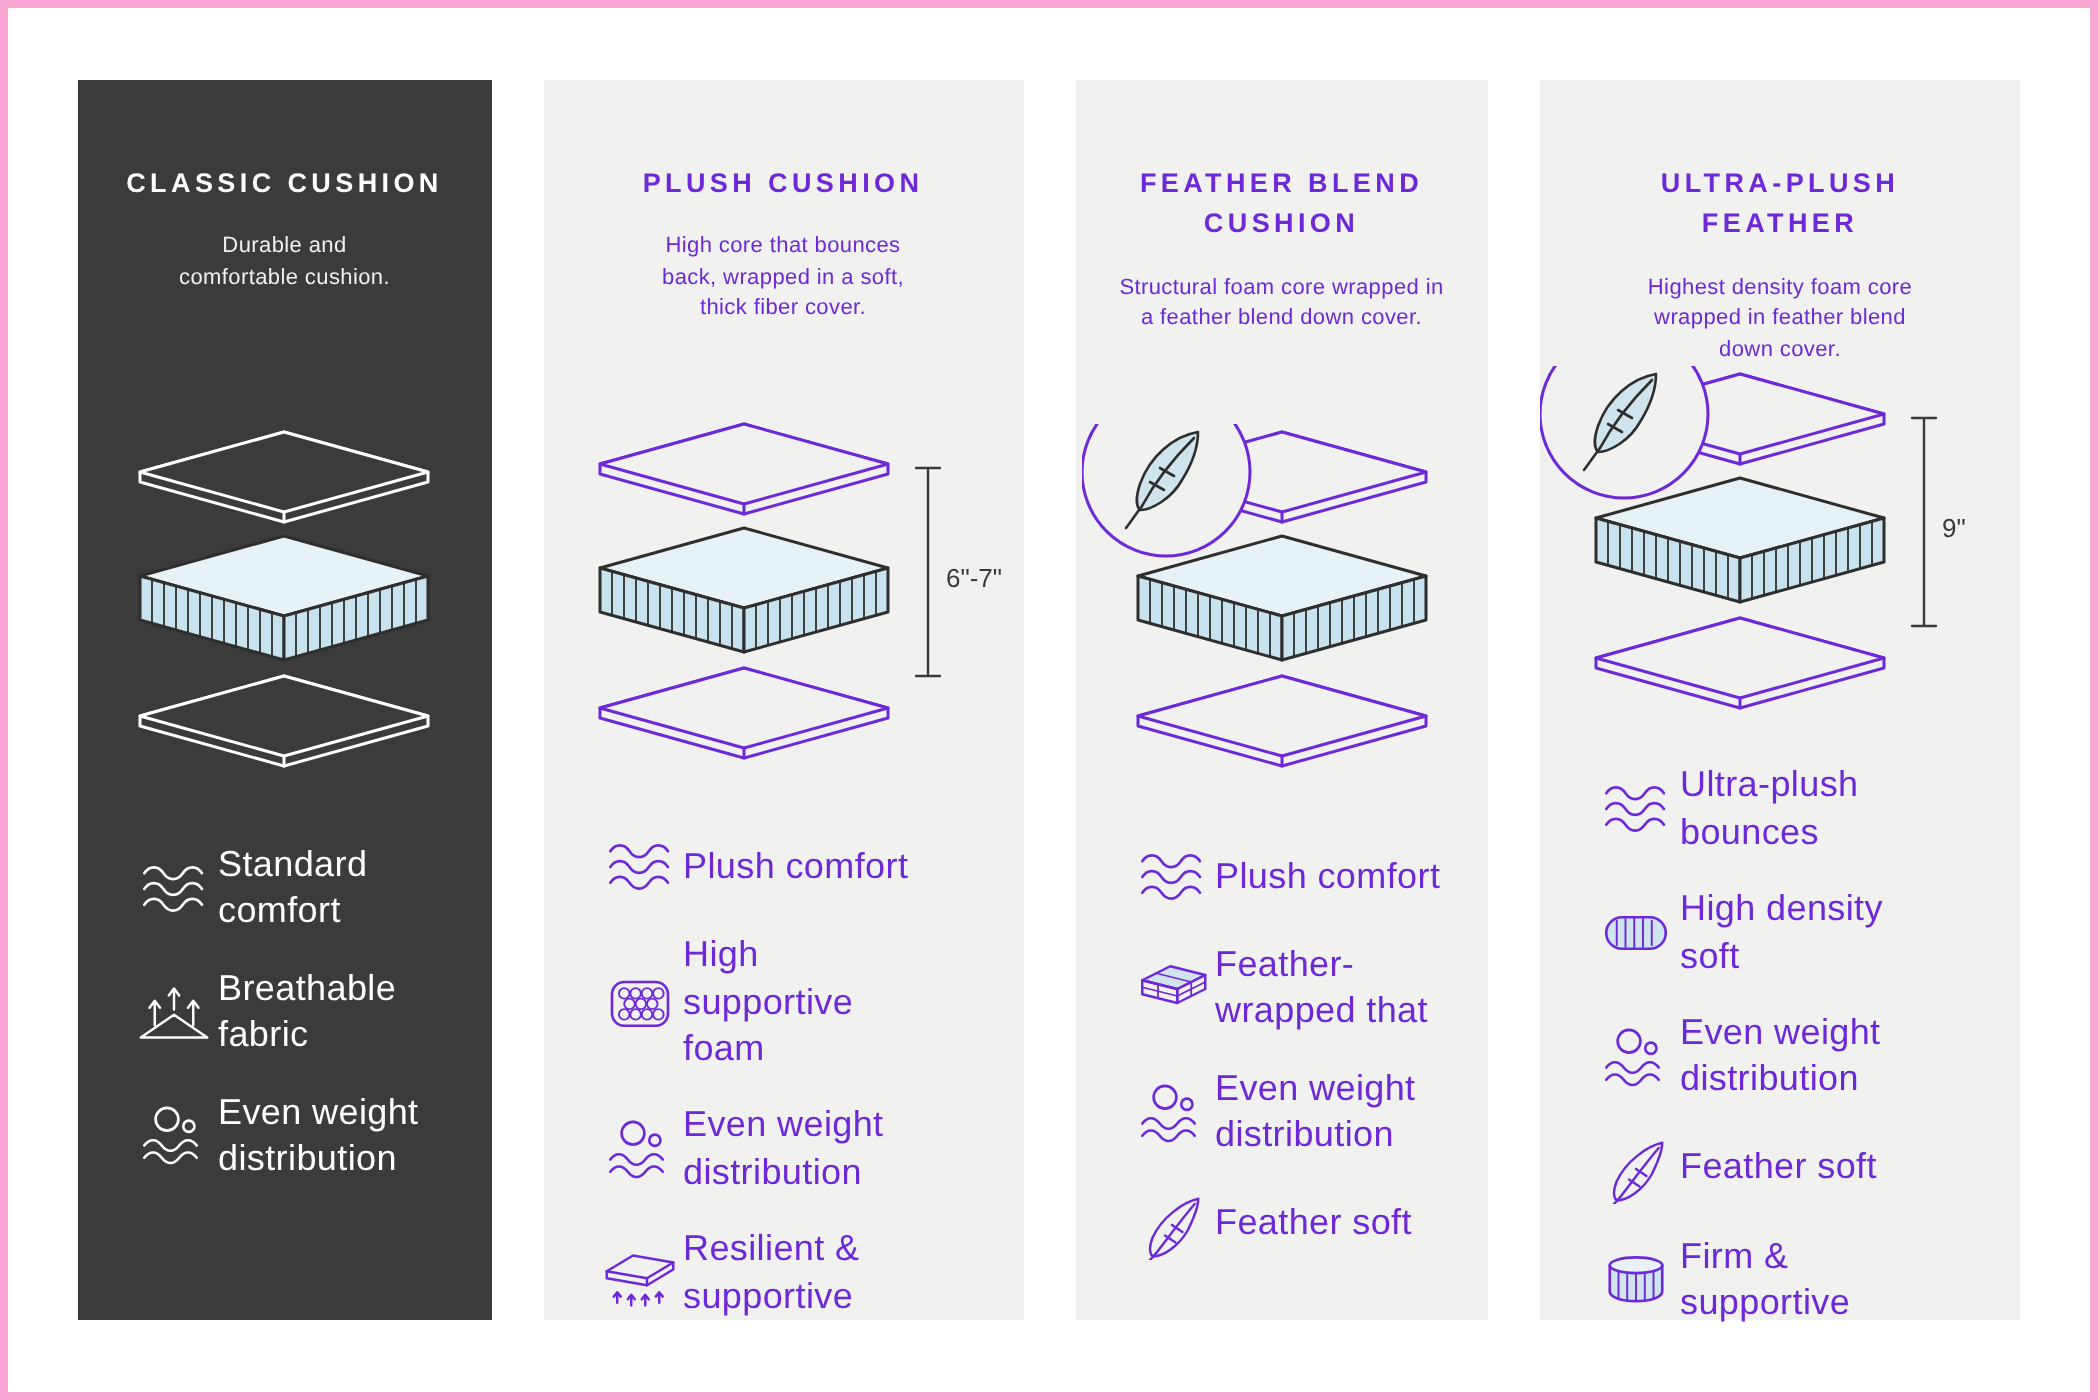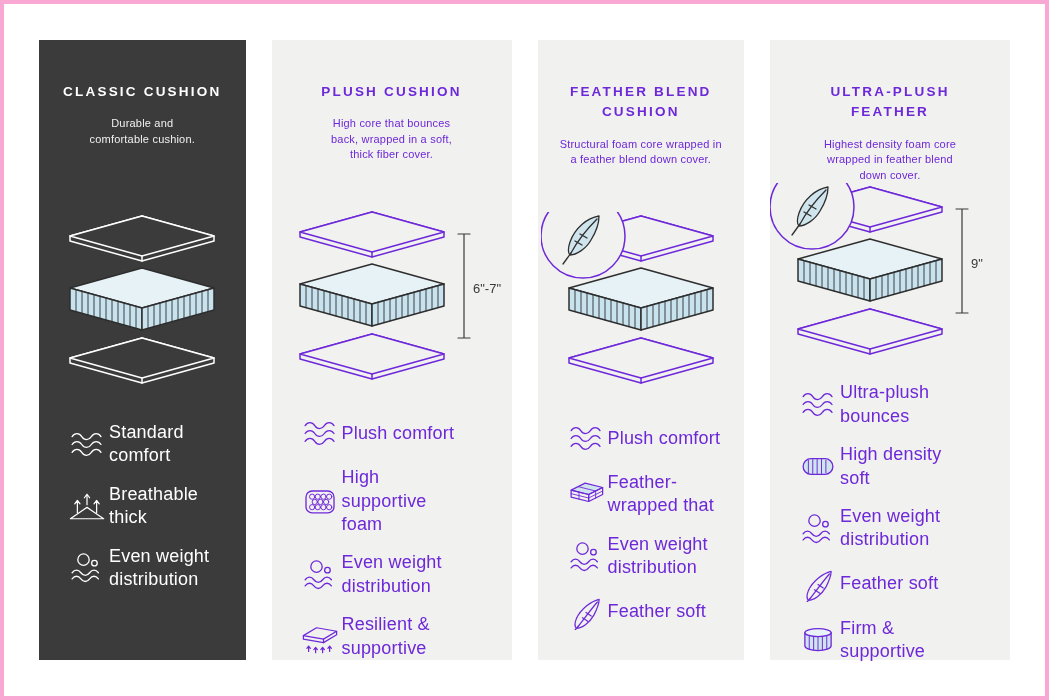--- a/index.html
+++ b/index.html
@@ -188,21 +188,21 @@
       <div class="feature">
         <svg class="feature-icon" viewBox="0 0 48 40">
             <use href="#icon-wave"></use>
           </svg>
         <span class="feature-label">Standard comfort</span>
       </div>
       <div class="feature">
         <svg class="feature-icon" viewBox="0 0 48 40">
             <use href="#icon-breathable"></use>
           </svg>
-        <span class="feature-label">Breathable thick</span>
+        <span class="feature-label">Breathable fabric</span>
       </div>
       <div class="feature">
         <svg class="feature-icon" viewBox="0 0 48 40">
             <use href="#icon-weight"></use>
           </svg>
         <span class="feature-label">Even weight distribution</span>
       </div>
     </div>
   </div>
 

